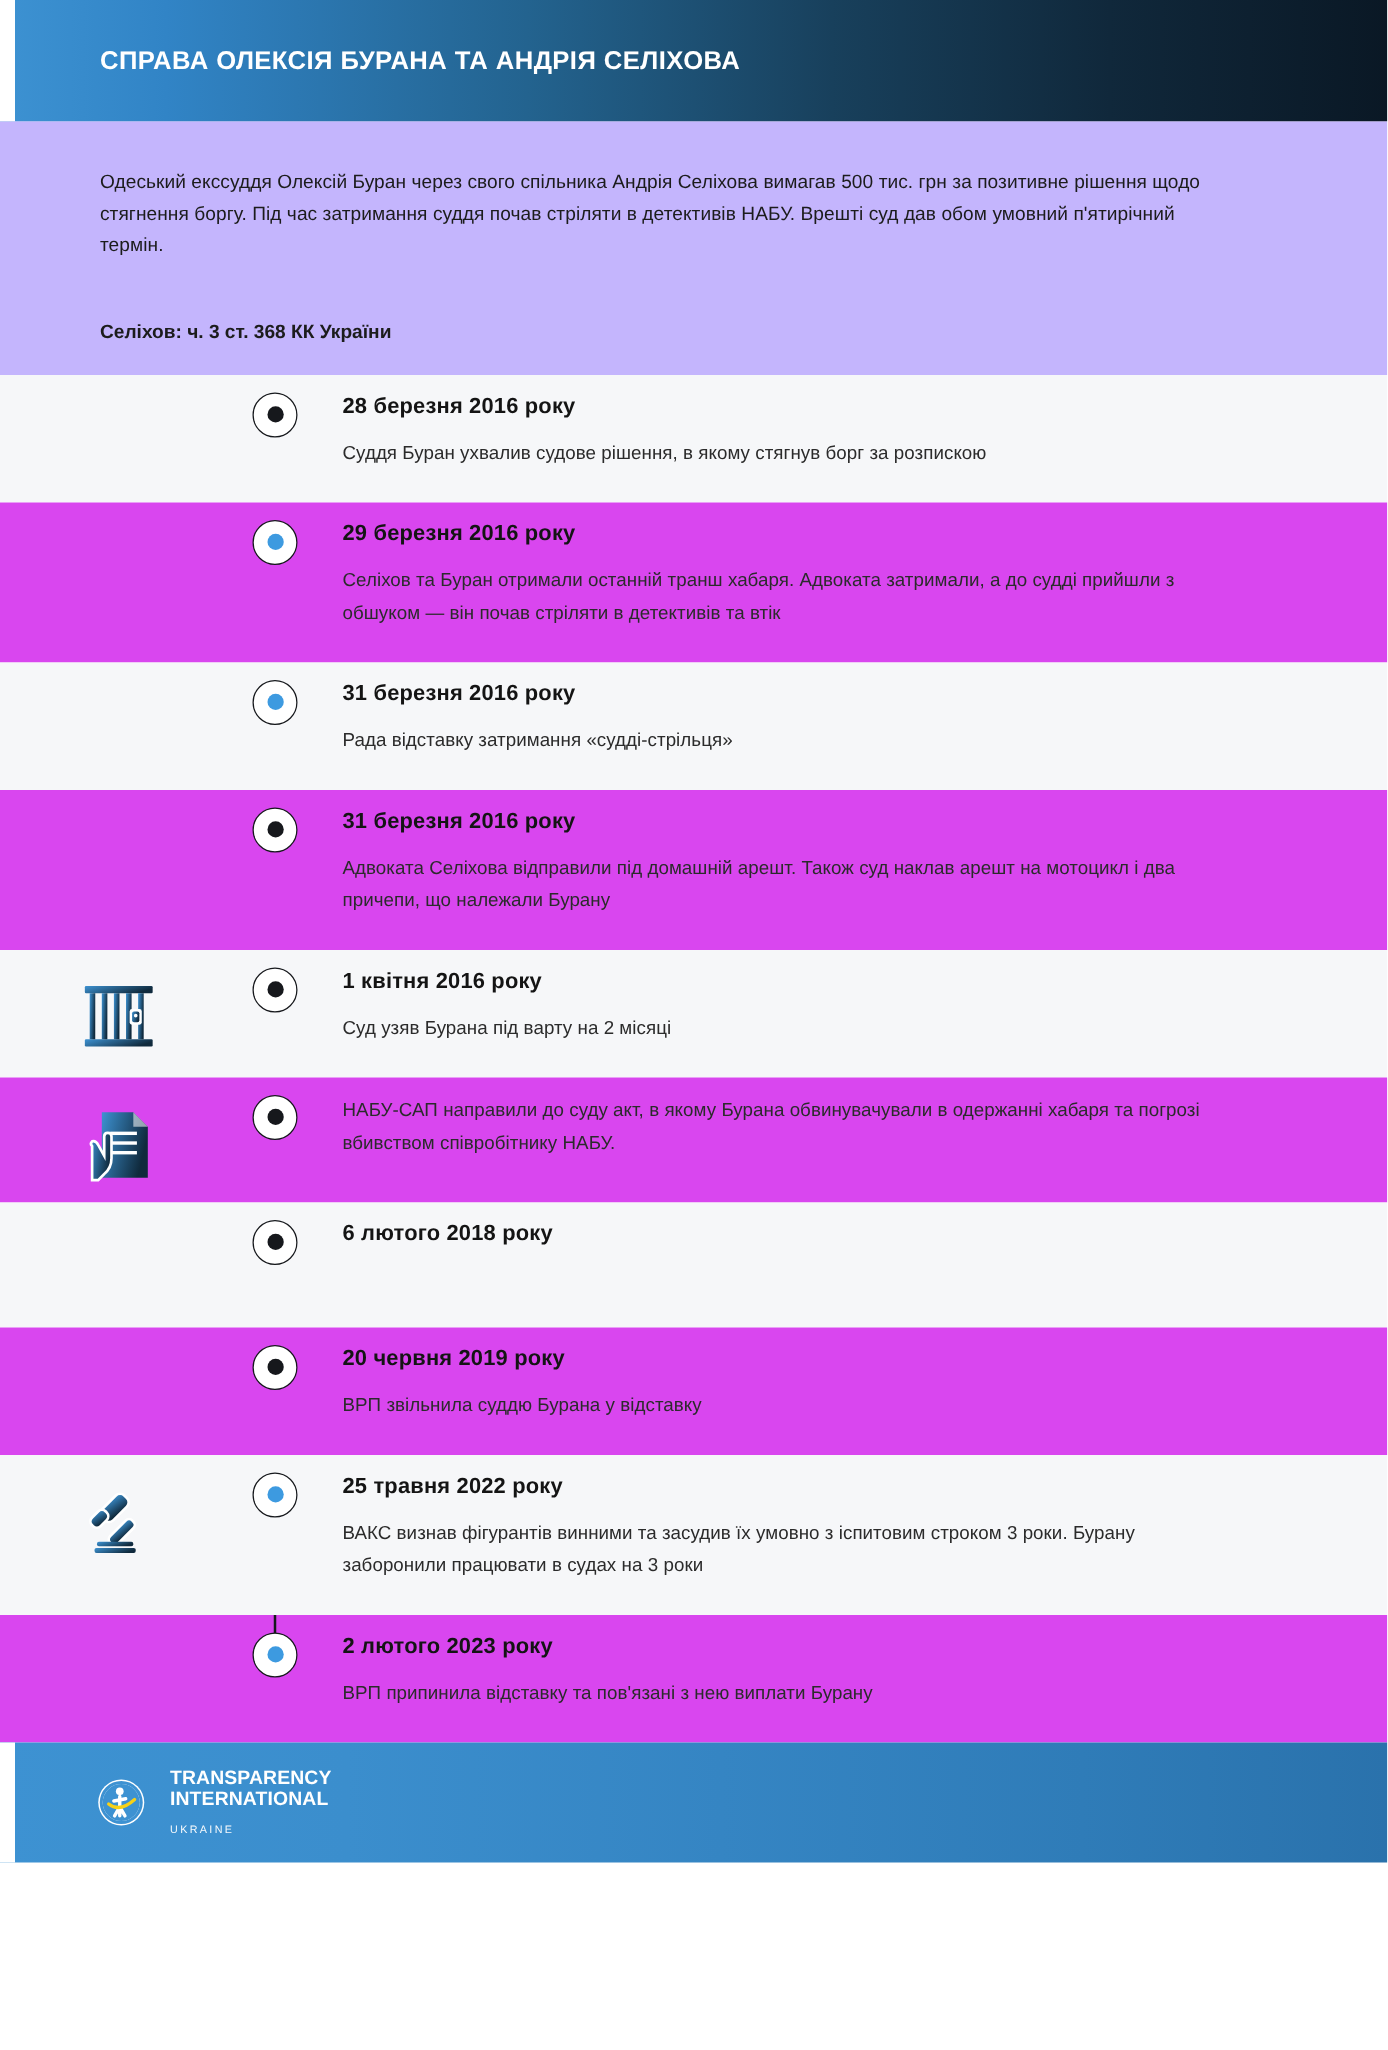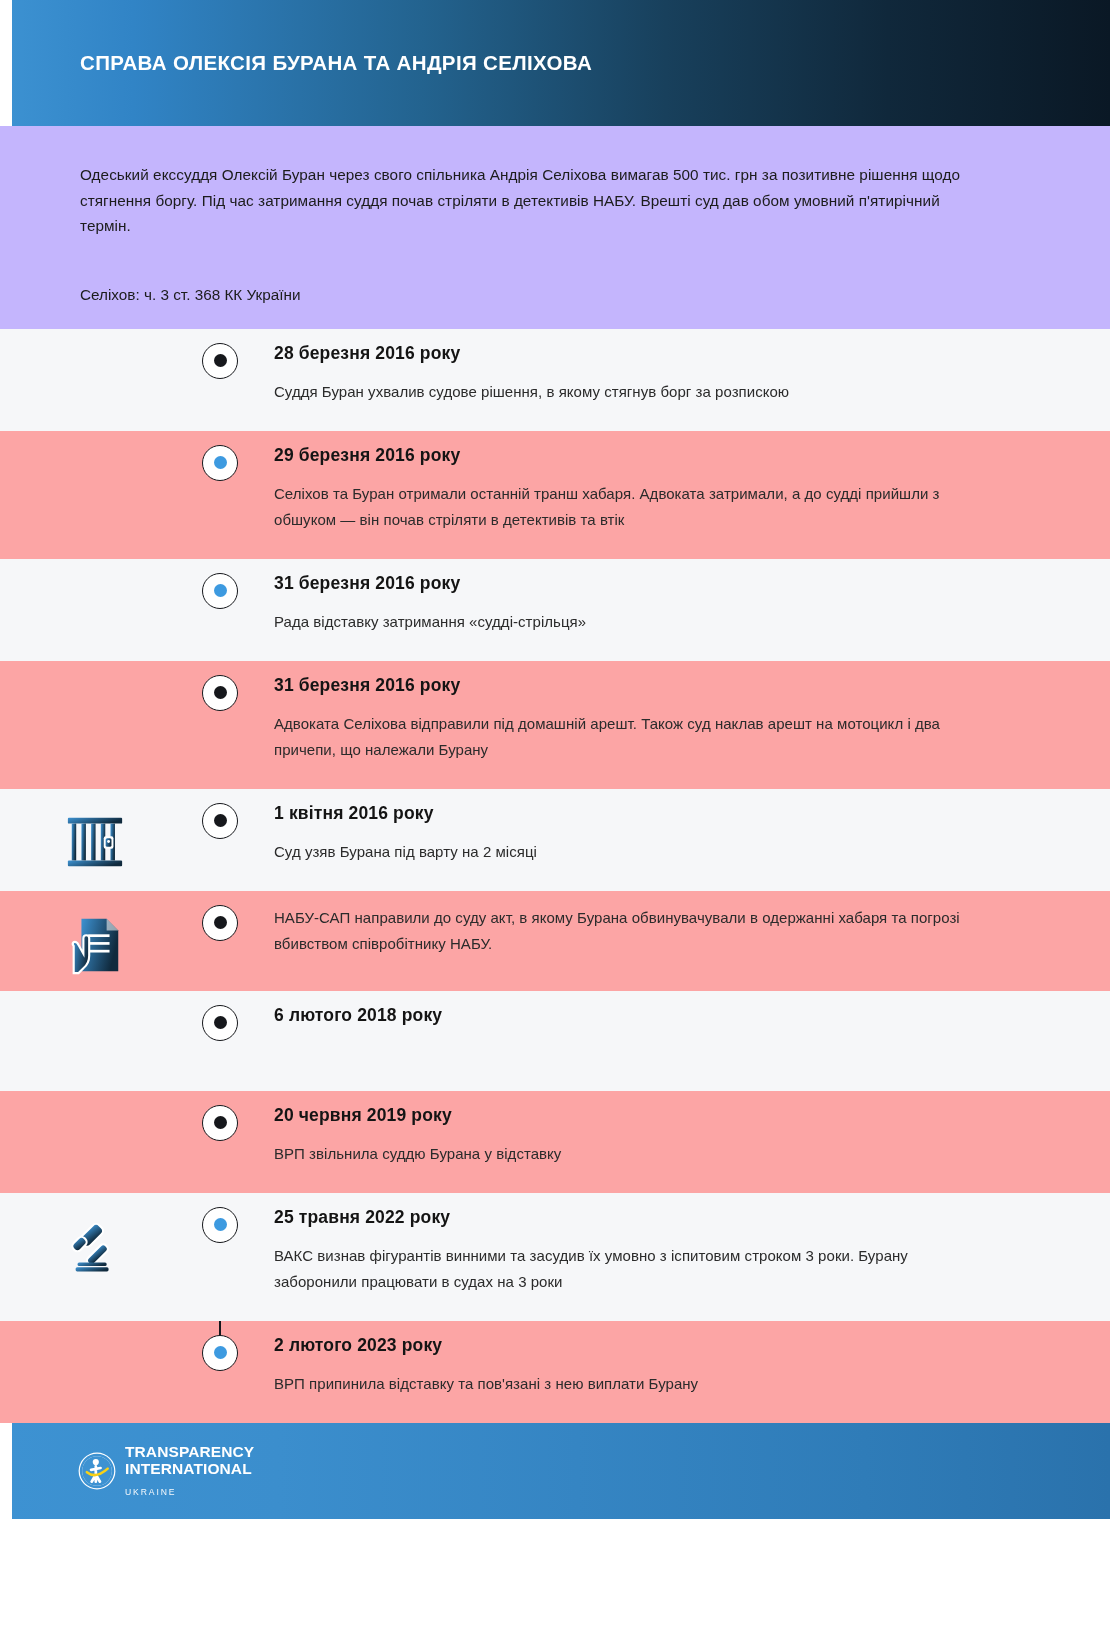--- a/index.html
+++ b/index.html
@@ -12,21 +12,21 @@
     position: relative;
     width: 1110px;
     min-height: 1640px;
     background: #ffffff;
     overflow: hidden;
   }
 
   
   .header {
     position: relative;
-    height: 126px;
+    height: 97px;
     background: linear-gradient(90deg, #3d92d2 0%, #3184c6 12%, #23638f 38%, #18405c 60%, #10283b 80%, #0a1825 100%);
     display: flex;
     align-items: center;
   }
   .header-edge {
     position: absolute;
     left: 0; top: 0; bottom: 0;
     width: 12px;
     background: #ffffff;
   }
@@ -53,35 +53,36 @@
     letter-spacing: 0.05px;
   }
   .intro-articles {
     margin-top: 44px;
     padding-bottom: 22px;
   }
   .intro-article {
     font-size: 15.3px;
     line-height: 24px;
     color: #1c1c1c;
+    font-weight: bold;
   }
 
   
   .timeline {
     position: relative;
     width: 1110px;
   }
   .tl-row {
     position: relative;
     display: flex;
     align-items: flex-start;
     min-height: 100px;
   }
   .tl-row.alt { background: #f6f7f9; }
-  .tl-row.plain { background: #fca5a5; }
+  .tl-row.plain { background: #d946ef; }
 
   .tl-icon-col {
     position: relative;
     width: 190px;
     flex: 0 0 190px;
     display: flex;
     justify-content: center;
     padding-top: 22px;
   }
   .tl-icon { width: 62px; height: 62px; display: block; }
@@ -153,21 +154,21 @@
   .footer-edge {
     position: absolute;
     left: 0; top: 0; bottom: 0;
     width: 12px;
     background: #ffffff;
   }
   .footer-logo {
     display: flex;
     align-items: center;
     margin-left: 78px;
-    gap: 9px;
+    gap: 20px;
   }
   .footer-mark { width: 38px; height: 38px; display: block; }
   .footer-wordmark { line-height: 1; }
   .fw-l1, .fw-l2 {
     color: #ffffff;
     font-weight: bold;
     font-size: 15.5px;
     letter-spacing: 0.1px;
     display: block;
   }

